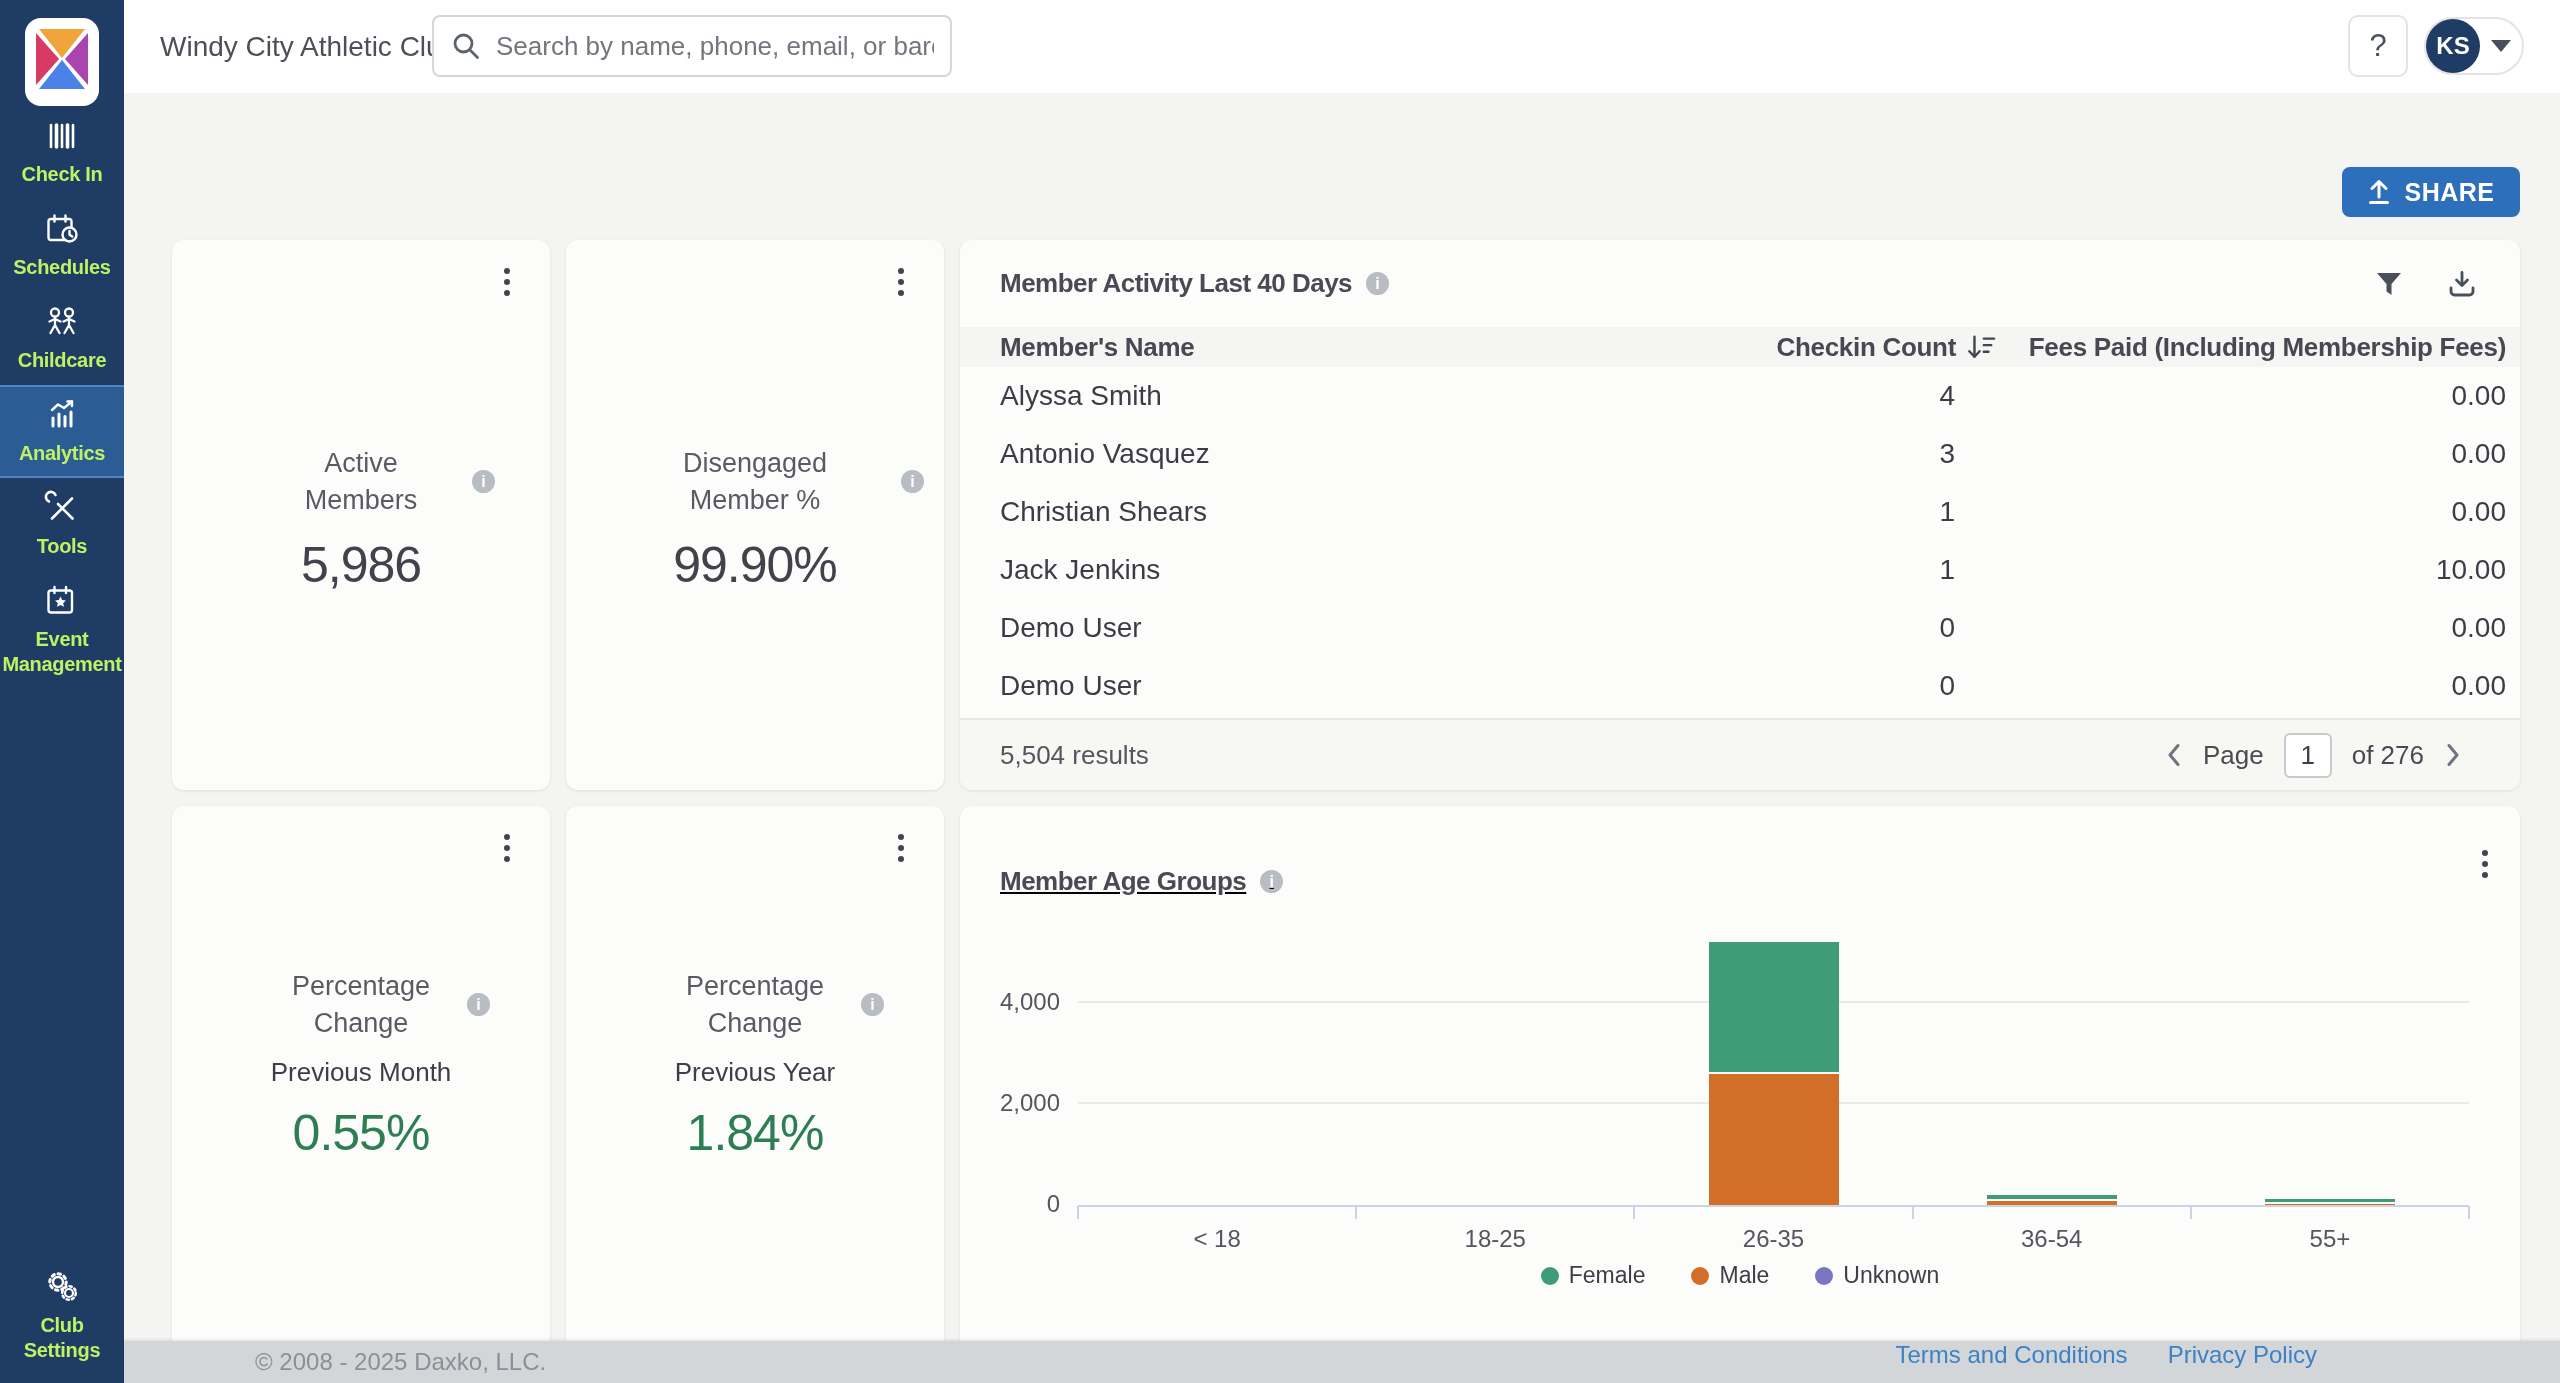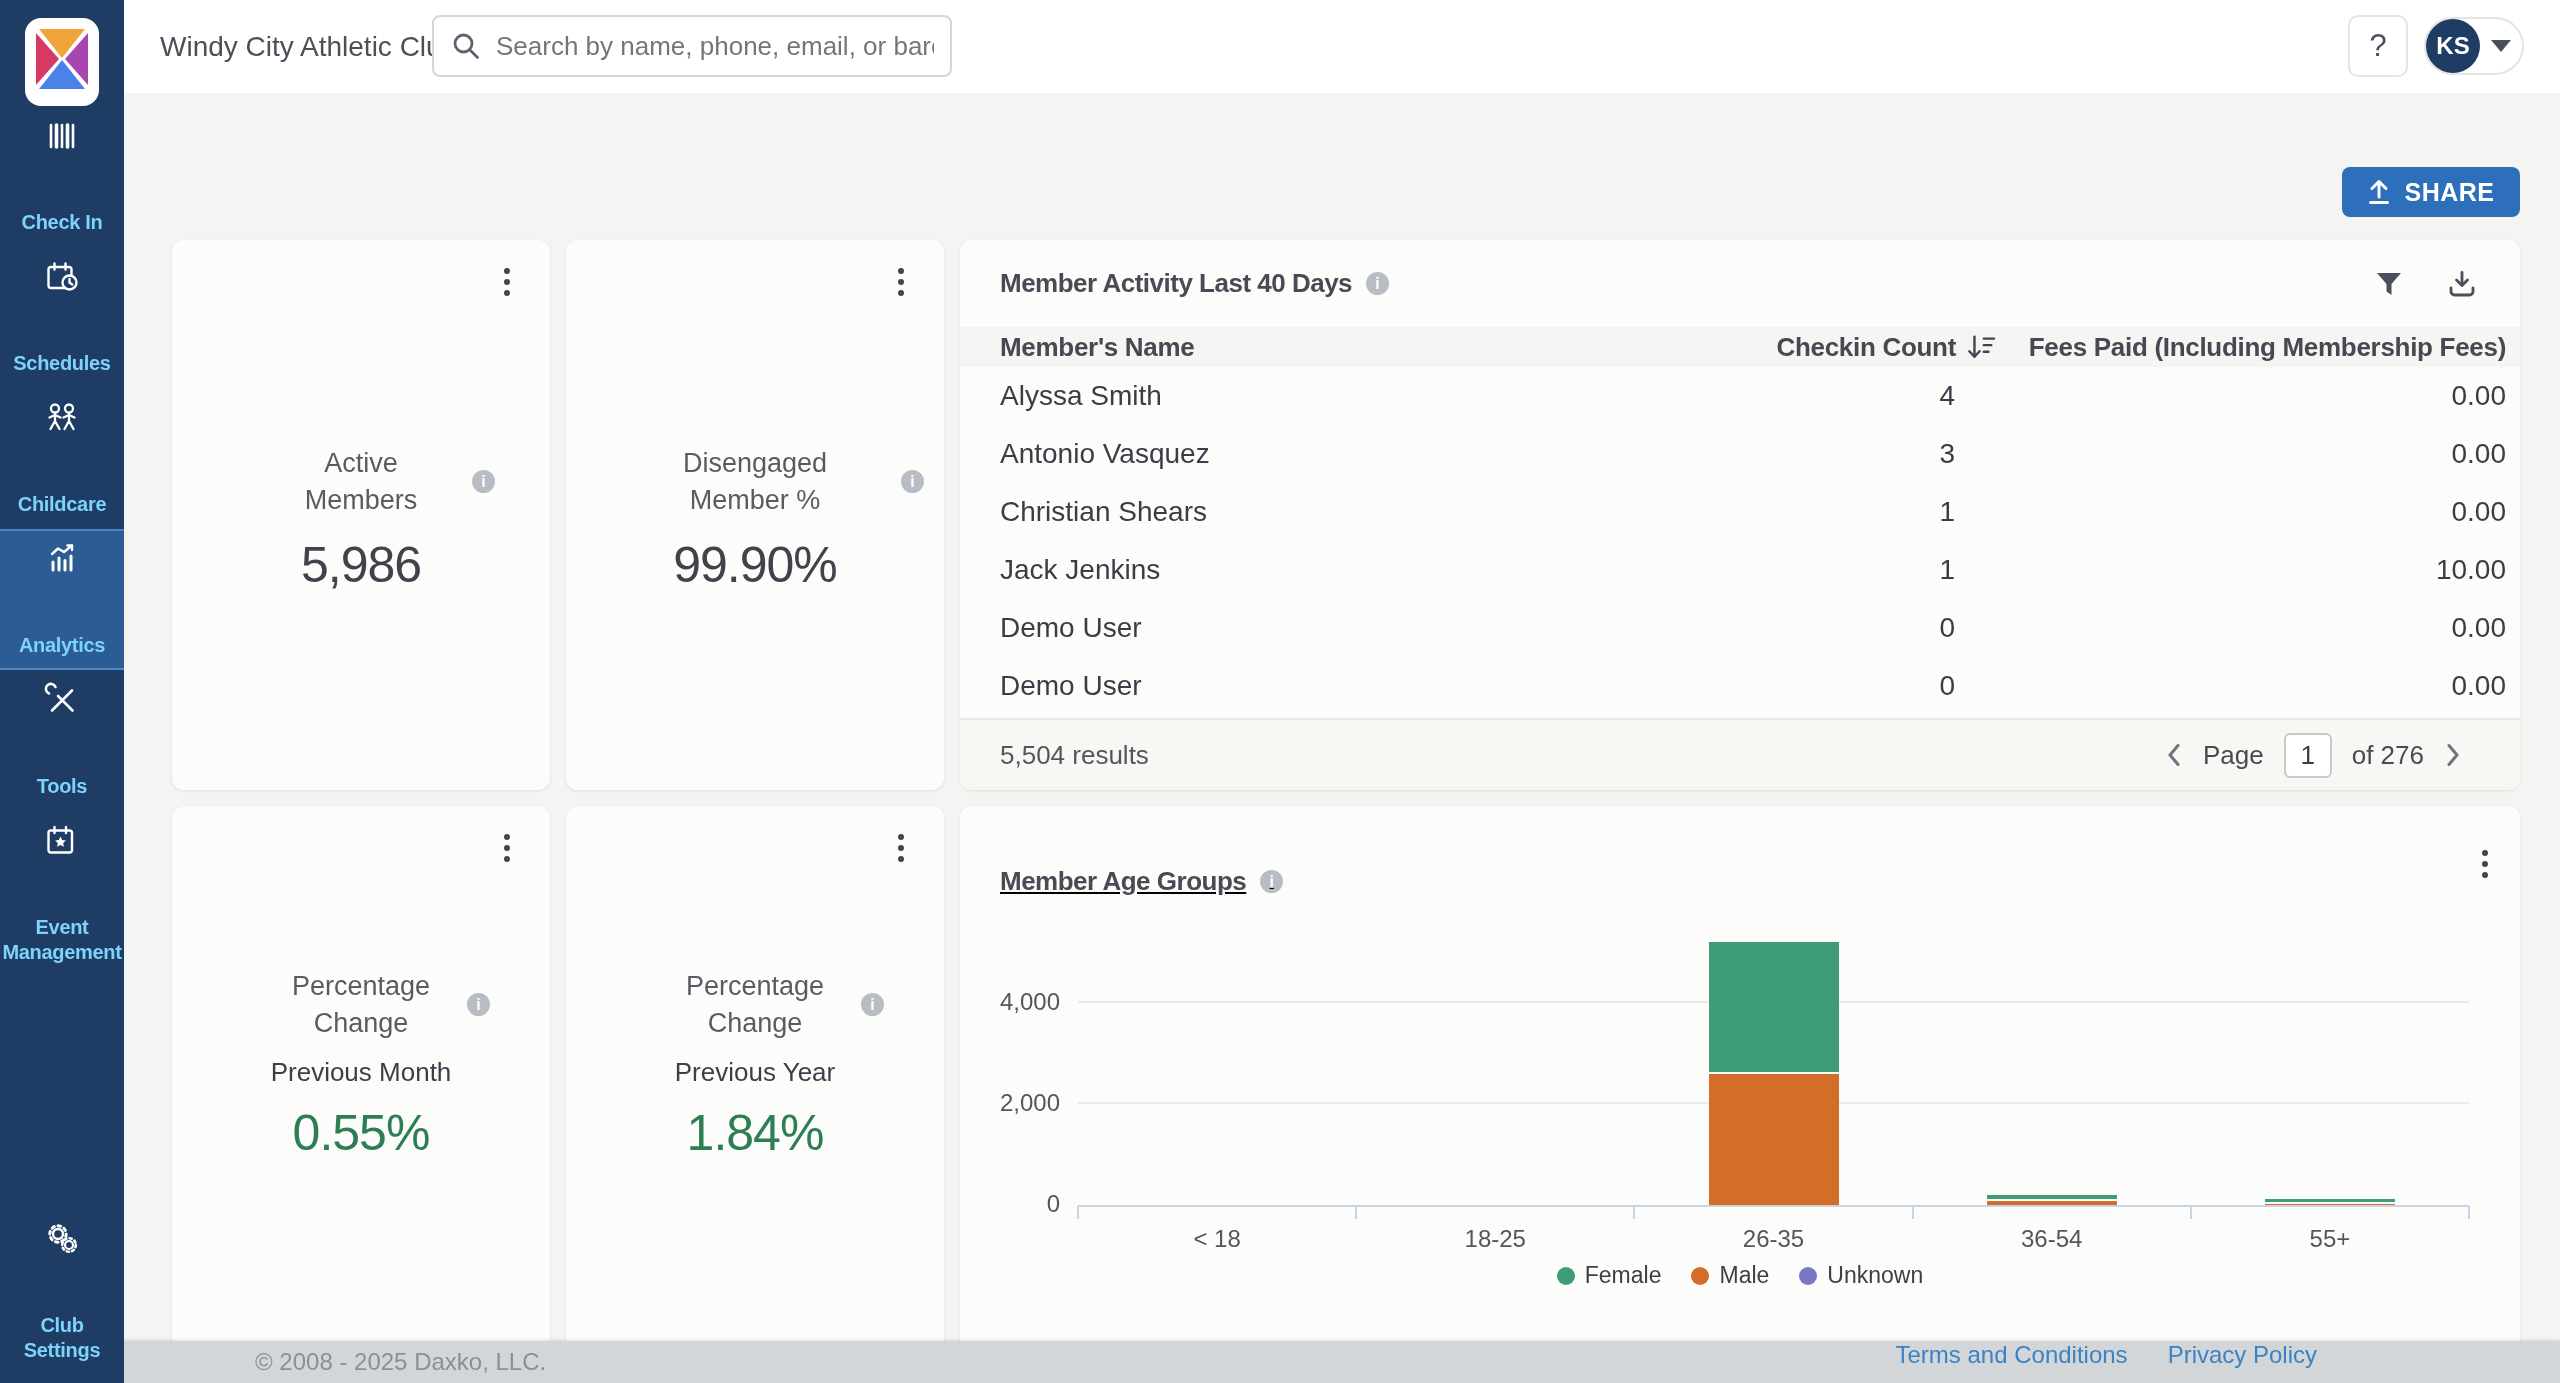--- a/index.html
+++ b/index.html
@@ -7,21 +7,21 @@
               font-family:"Liberation Sans", sans-serif; }
   #screen { position:relative; width:2560px; height:1383px; }
 
   
   .sidebar { position:absolute; left:0; top:0; bottom:0; width:124px; background:#1E3C64; z-index:40; }
   .logo-box { position:absolute; left:25px; top:18px; width:74px; height:88px; cursor:pointer; }
   .nav { position:absolute; top:106px; left:0; right:0; }
   .nav-item { display:flex; flex-direction:column; align-items:center; justify-content:center;
               gap:8px; padding:12px 4px; min-height:86px; cursor:pointer; }
   .nav-item.active { background:#2B5C94; box-shadow: inset 0 2px 0 #4D86C0, inset 0 -2px 0 #4D86C0; }
-  .nav-label { color:#7dd3fc; font-size:20px; font-weight:700; text-align:center; line-height:1.25; letter-spacing:-0.3px;margin-top:48px; }
+  .nav-label { color:#bef264; font-size:20px; font-weight:700; text-align:center; line-height:1.25; letter-spacing:-0.3px; }
   .nav-icon { width:36px; height:36px; display:flex; align-items:center; justify-content:center; }
   .club-settings { position:absolute; bottom:8px; left:0; right:0; }
 
   
   .topbar { position:absolute; left:124px; top:0; right:0; height:93px; background:#FFFFFF; z-index:30; }
   .club-name { position:absolute; left:36px; top:0; height:93px; display:flex; align-items:center;
                font-size:28px; color:#4E4E58; }
   .search-box { position:absolute; left:308px; top:15px; width:520px; height:62px; background:#fff;
                 border:2px solid #D5D5DA; border-radius:8px; display:flex; align-items:center;
                 padding:0 16px; gap:14px; }
@@ -109,21 +109,21 @@
   .gridline { position:absolute; left:0; right:0; height:2px; background:#E9E9E7; }
   .axisline { position:absolute; left:0; right:0; bottom:-2px; height:2px; background:#C9D3E6; }
   .tick { position:absolute; top:100%; margin-top:1px; width:2px; height:13px; background:#C9D3E6; }
   .ytick { position:absolute; right:calc(100% + 18px); width:110px; text-align:right;
            font-size:24px; color:#55555F; height:28px; line-height:28px; }
   .xlabel { position:absolute; top:calc(100% + 20px); text-align:center; font-size:24px; color:#55555F; }
   .bar { position:absolute; bottom:0; width:130px; display:flex; flex-direction:column;
          justify-content:flex-end; gap:2px; }
   .seg { width:100%; }
   .legend { position:absolute; left:0; right:0; top:456px; display:flex; justify-content:center;
-            align-items:flex-end; gap:30px; }
+            align-items:flex-end; gap:46px; }
   .legend-item { display:flex; align-items:center; gap:10px; font-size:23px; color:#3E3E49; cursor:pointer; }
   .legend-dot { width:18px; height:18px; border-radius:50%; flex:none; }
 
   
   .app-footer { position:absolute; left:124px; top:1341px; right:0; height:42px; background:#D3D6D8;
                 z-index:50; box-shadow:0 -1px 3px rgba(0,0,0,0.12); }
   .copyright { position:absolute; left:131px; top:0; height:42px; display:flex; align-items:center;
                font-size:24px; color:#8A9096; }
   .footer-links { position:absolute; right:243px; top:0; height:24px; display:flex; gap:40px; }
   .footer-links a { font-size:24px; color:#3C82C4; text-decoration:none; cursor:pointer; }

